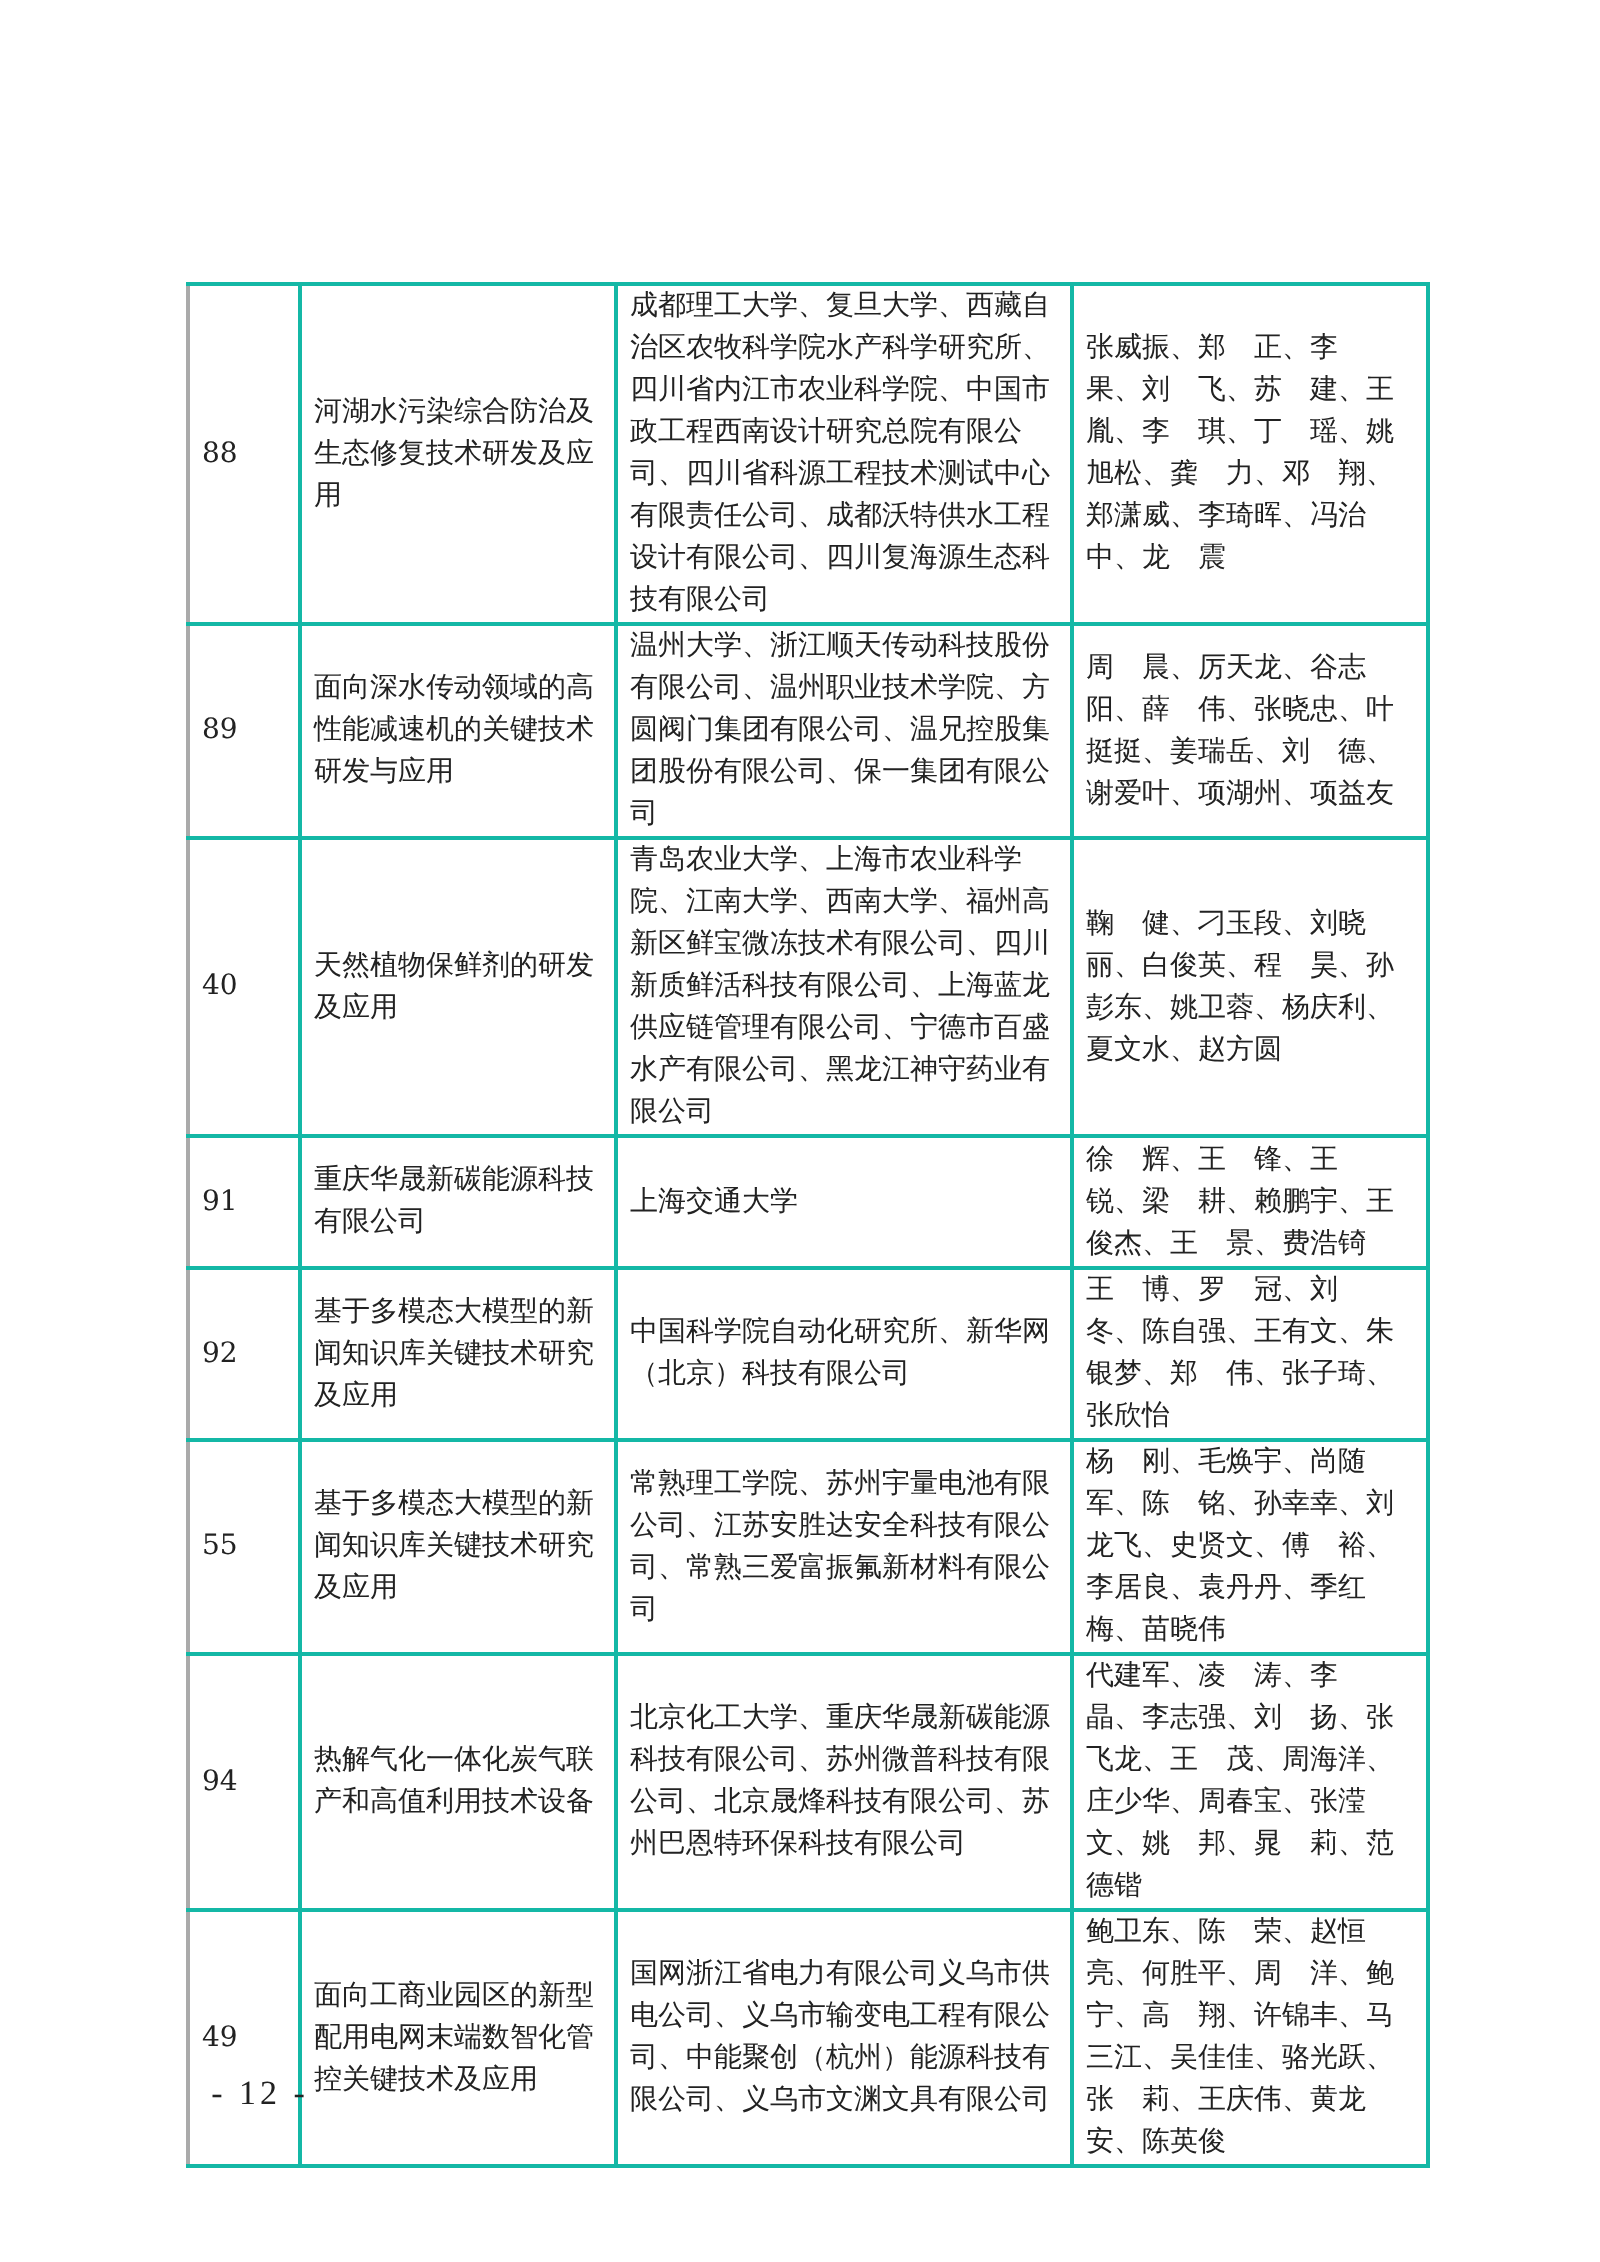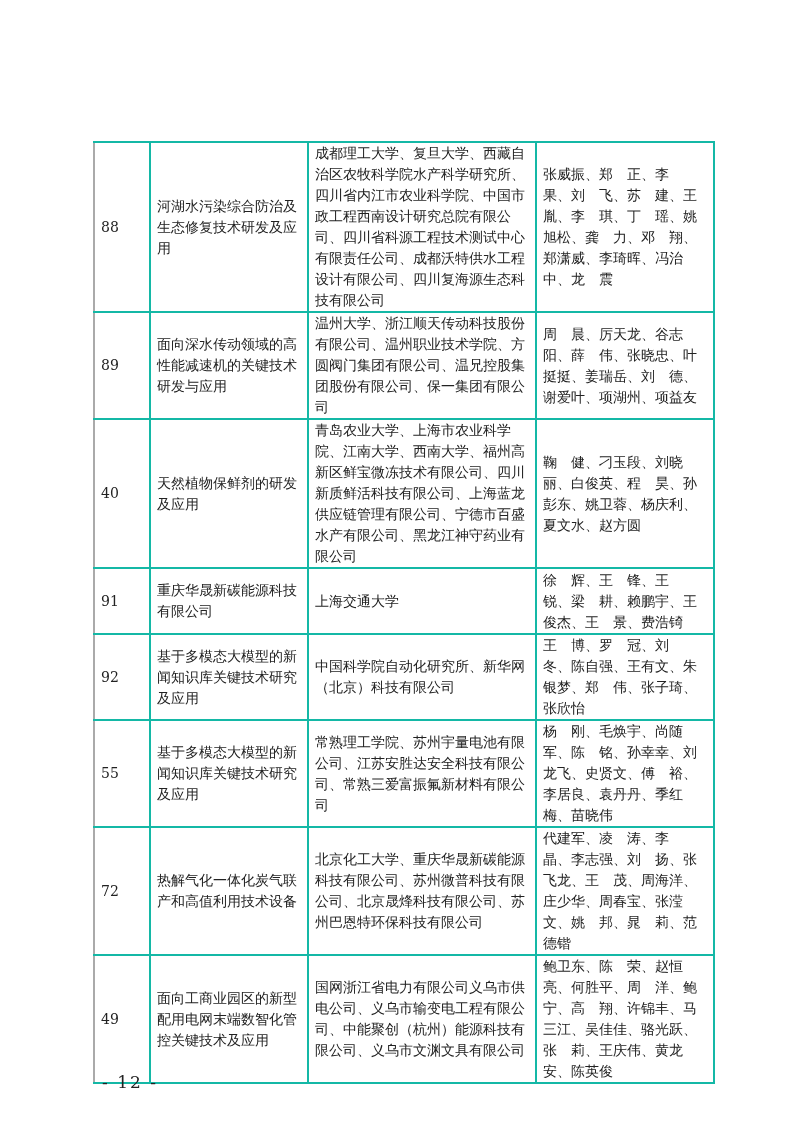--- a/index.html
+++ b/index.html
@@ -6,22 +6,22 @@
   body { width:800px; height:1131px; position:relative; overflow:hidden;
          font-family:"DejaVu Serif","Liberation Serif",serif; color:#222; }
   table.awards { position:absolute; left:93px; top:141px; border-collapse:collapse;
                  table-layout:fixed; width:620px; }
   table.awards td { border:2px solid #14b8a6; vertical-align:middle; padding:0 6px;
                     font-size:14px; line-height:21px; word-break:break-all; }
   table.awards td.num { text-align:left; border-left:2px solid #aaa; }
   table.awards td.title, table.awards td.org, table.awards td.people { text-align:left; }
   table.awards td.title { border-left:2px solid #bbb; }
   col.c1 { width:56px; } col.c2 { width:158px; } col.c3 { width:228px; } col.c4 { width:178px; }
-  .page-num { position:absolute; left:0; width:260px; top:1072px; text-align:center;
-              font-size:17px; letter-spacing:2px; }
+  .page-num { position:absolute; left:0; width:260px; top:1037px; text-align:center;
+              font-size:17px; letter-spacing:2px;font-family:Liberation Serif, serif; }
 </style>
 </head>
 <body>
 
 <table class="awards">
   <colgroup>
       <col class="c1">
       <col class="c2">
       <col class="c3">
       <col class="c4">
@@ -57,21 +57,21 @@
         <td class="org">中国科学院自动化研究所、新华网（北京）科技有限公司</td>
         <td class="people">王　博、罗　冠、刘　冬、陈自强、王有文、朱银梦、郑　伟、张子琦、张欣怡</td>
       </tr>
       <tr style="height: 86px;">
         <td class="num">55</td>
         <td class="title">基于多模态大模型的新闻知识库关键技术研究及应用</td>
         <td class="org">常熟理工学院、苏州宇量电池有限公司、江苏安胜达安全科技有限公司、常熟三爱富振氟新材料有限公司</td>
         <td class="people">杨　刚、毛焕宇、尚随军、陈　铭、孙幸幸、刘龙飞、史贤文、傅　裕、李居良、袁丹丹、季红梅、苗晓伟</td>
       </tr>
       <tr style="height: 105px;">
-        <td class="num">72</td>
+        <td class="num">94</td>
         <td class="title">热解气化一体化炭气联产和高值利用技术设备</td>
         <td class="org">北京化工大学、重庆华晟新碳能源科技有限公司、苏州微普科技有限公司、北京晟烽科技有限公司、苏州巴恩特环保科技有限公司</td>
         <td class="people">代建军、凌　涛、李　晶、李志强、刘　扬、张飞龙、王　茂、周海洋、庄少华、周春宝、张滢文、姚　邦、晁　莉、范德锴</td>
       </tr>
       <tr style="height: 106px;">
         <td class="num">49</td>
         <td class="title">面向工商业园区的新型配用电网末端数智化管控关键技术及应用</td>
         <td class="org">国网浙江省电力有限公司义乌市供电公司、义乌市输变电工程有限公司、中能聚创（杭州）能源科技有限公司、义乌市文渊文具有限公司</td>
         <td class="people">鲍卫东、陈　荣、赵恒亮、何胜平、周　洋、鲍　宁、高　翔、许锦丰、马三江、吴佳佳、骆光跃、张　莉、王庆伟、黄龙安、陈英俊</td>
       </tr>

